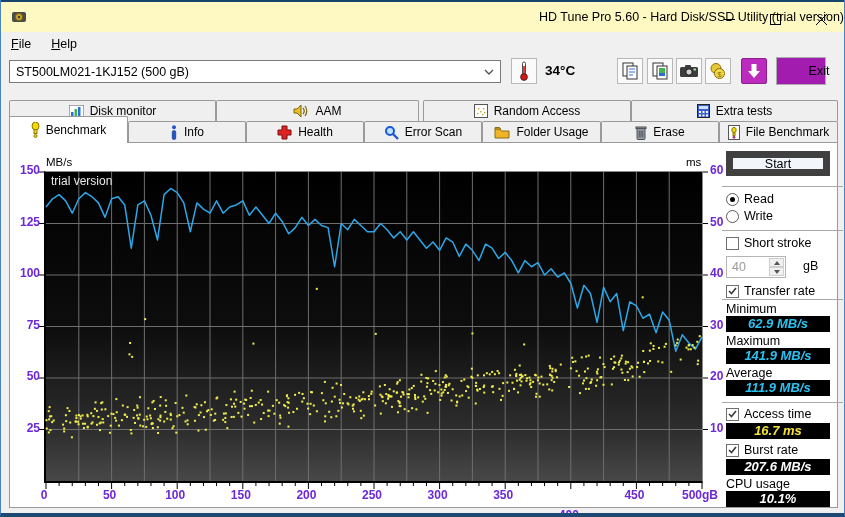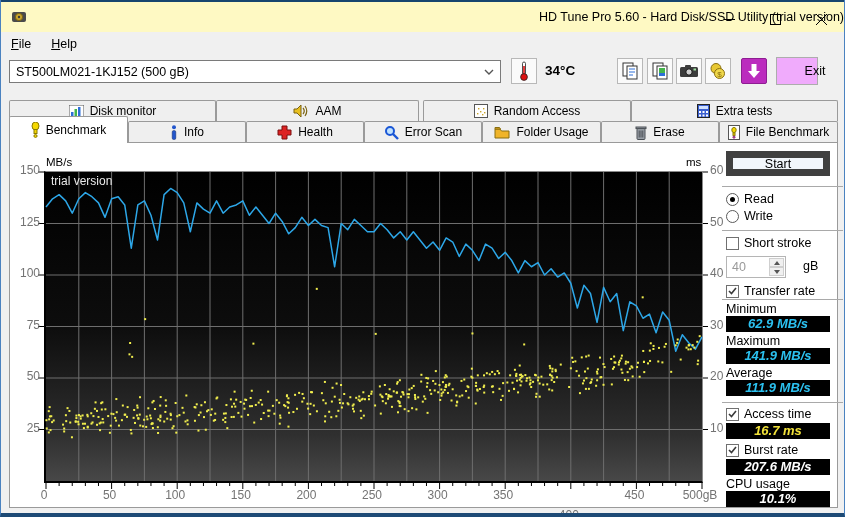--- a/index.html
+++ b/index.html
@@ -16,37 +16,37 @@
   .menu-item{ display:inline-block; padding:3px 10px; font-size:12.5px; color:#000; }
   .menu-item::first-letter{ text-decoration:underline; }
   .toolbar{ position:absolute; left:0; top:55px; width:100%; height:40px; background:#f0f0f0; }
   .combo{ position:absolute; left:8px; top:5px; width:492px; height:23px; background:#fff;
     border:1px solid #7a7a7a; font-size:12.5px; display:flex; align-items:center; padding:0 6px; }
   .combo .chev{ margin-left:auto; }
   .tool-btn{ position:absolute; top:3px; width:26px; height:26px; background:#fafafa; border:1px solid #b8b8b8;
     display:flex; align-items:center; justify-content:center; }
   .temp-text{ position:absolute; left:544px; top:8px; font-size:13.5px; font-weight:bold; }
   .dl-btn{ background:#bb2cbe; border:1px solid #8e1d92; border-radius:2px; }
-  .exit-btn{ position:absolute; left:775px; top:2px; width:42px; height:28px; background:#f0abfc;
+  .exit-btn{ position:absolute; left:775px; top:2px; width:50px; height:28px; background:#a21caf;
     border:1px solid #adadad; font-size:12.5px; display:flex; align-items:center; justify-content:center;padding-left:36px; }
   .tab{ position:absolute; background:#efefef; border:1px solid #9a9a9a; border-bottom:none;
     border-radius:2px 2px 0 0; display:flex; align-items:center; justify-content:center; gap:6px; font-size:12px; color:#000; }
   .tab.row1{ top:100px; height:21px; }
   .tab.row2{ top:121px; height:21px; }
   .tab.active{ top:116px; height:27px; background:#ffffff; z-index:5; }
   .content{ position:absolute; left:8px; top:142px; width:829px; height:366px; background:#ffffff;
     border:1px solid #9a9a9a; border-top:none; z-index:1; }
   .content::before{ content:""; position:absolute; left:0; top:0; width:100%; height:1px; background:#9a9a9a; }
   .axis-title{ position:absolute; font-size:11.5px; color:#000; }
   .plot{ position:absolute; left:34px; top:29px; width:659px; height:312px;
     border-left:2px solid #000; border-bottom:2px solid #000; border-top:1px solid #8a8a8a; border-right:1px solid #8a8a8a;
     background:linear-gradient(180deg,#000 0%,#0d0d0d 50%,#2f2f2f 85%,#484848 100%); }
   .plot svg{ overflow:visible; display:block; }
   .watermark{ position:absolute; left:5px; top:2px; font-size:12px; color:#e9e9e9; }
-  .tick-label{ position:absolute; font-size:12px; color:#737373; }
+  .tick-label{ position:absolute; font-size:12px; color:#6d28d9;font-weight:bold; }
   .side-sep{ position:absolute; left:712px; width:121px; border-top:1px solid #a9a9a9; }
   .side-label{ position:absolute; font-size:12.5px; color:#000; }
   .val-box{ position:absolute; left:716px; width:104px; height:16px; background:#000; text-align:center;
     font-size:13px; font-weight:bold; font-style:italic; line-height:16px; }
   .cyan{ color:#2bc1f0; } .yellow{ color:#f2e23a; } .white{ color:#ffffff; }
   .start-btn{ position:absolute; left:716px; top:9px; width:104px; height:25px; background:#f2f6fb;
     border:7px solid #404040; font-size:12.5px; display:flex; align-items:center; justify-content:center; }
   .ctl-row{ position:absolute; left:716px; display:flex; align-items:center; gap:5px; font-size:12.5px; }
   .radio{ width:13px; height:13px; border:1px solid #5a5a5a; border-radius:50%; background:#fff; position:relative; }
   .radio .dot{ display:none; } .radio.on .dot{ display:block; position:absolute; left:3px; top:3px; width:5px; height:5px; border-radius:50%; background:#000; }

